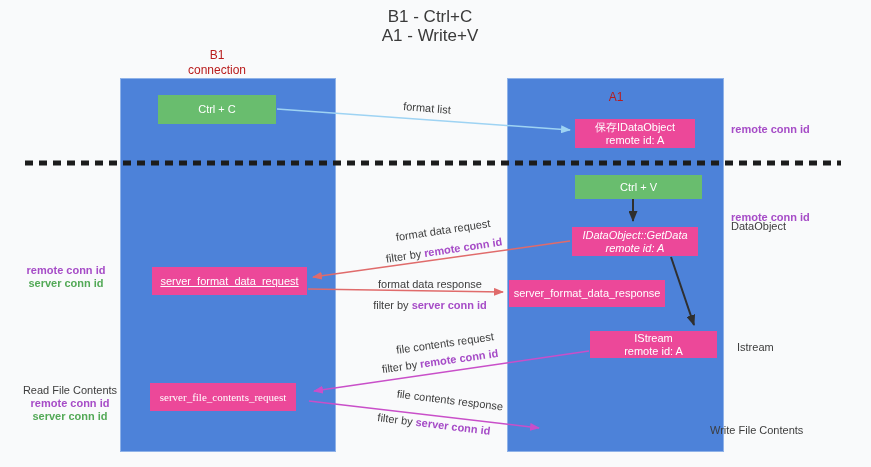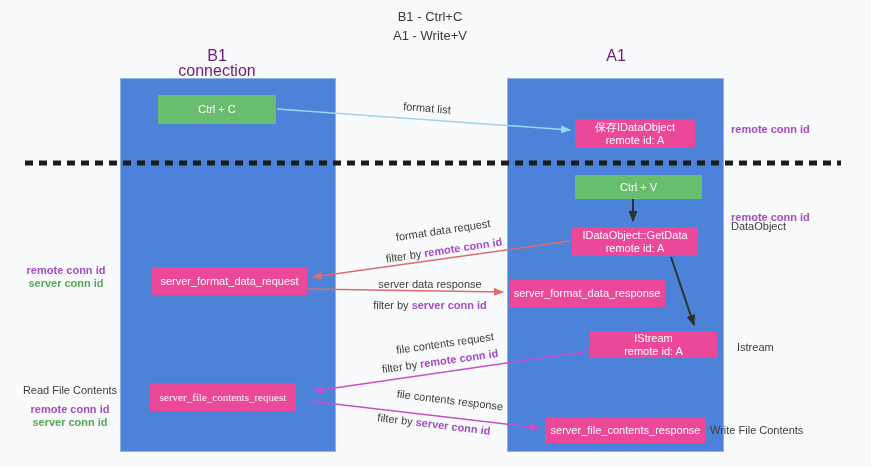--- a/index.html
+++ b/index.html
@@ -2,25 +2,25 @@
 <html><head>
 <meta charset="utf-8">
 <style>
   html,body { margin:0; padding:0; background:#f9fafb; }
   .canvas {
     position:relative; width:871px; height:467px; background:#f9fafb;
     font-family:"Liberation Sans", sans-serif; overflow:hidden;
   }
   .title {
     position:absolute; top:7px; left:330px; width:200px; text-align:center;
-    font-size:13px; line-height:19px; color:#3a3a3a; z-index:7;
+    font-size:17px; line-height:19px; color:#3a3a3a; z-index:7;
   }
   .colhdr {
     position:absolute; top:48px; width:200px; text-align:center;
-    font-size:16px; line-height:15px; color:#701a75; z-index:7;
+    font-size:12px; line-height:15px; color:#b91c1c; z-index:7;
   }
   .col {
     position:absolute; top:78px; height:374px; background:#4d82d9;
     border:1px solid #8fb2e8; box-sizing:border-box; z-index:1;
   }
   .node {
     position:absolute; display:flex; flex-direction:column; align-items:center;
     justify-content:center; color:#ffffff; font-size:11px; line-height:13px;
     text-align:center; z-index:5; box-sizing:border-box;
   }
@@ -46,21 +46,21 @@
 
   <div class="title">
     <div>B1 - Ctrl+C</div>
     <div>A1 - Write+V</div>
   </div>
 
   <div class="colhdr" style="left:117px;">
     <div>B1</div>
     <div>connection</div>
   </div>
-  <div class="colhdr" style="left:516px;">
+  <div class="colhdr" style="left:516px;margin-top:42px;">
     <div>A1</div>
   </div>
 
   <div class="col" style="left:120px; width:216px;"></div>
   <div class="col" style="left:507px; width:217px;"></div>
 
   <svg class="overlay" width="871" height="467">
     <defs>
       <marker id="mblue" markerUnits="userSpaceOnUse" markerWidth="10" markerHeight="8" refX="9" refY="4" orient="auto">
           <path d="M0,0 L10,4 L0,8 z" fill="#9ed3f3"></path>
@@ -99,75 +99,72 @@
 
   <div class="node orange" style="left:575px; top:119px; width:120px; height:29px;">
     <div>保存IDataObject</div>
     <div>remote id: A</div>
   </div>
 
   <div class="node green" style="left:575px; top:175px; width:127px; height:24px;">
     <div>Ctrl + V</div>
   </div>
 
-  <div class="node orange" style="left:572px; top:227px; width:126px; height:29px;">
+  <div class="node orange" style="left:572px; top:227px; width:126px; height:29px;font-style:italic;">
     <div>IDataObject::GetData</div>
     <div>remote id: A</div>
   </div>
 
-  <div class="node orange" style="left:152px; top:267px; width:155px; height:28px;">
+  <div class="node orange" style="left:152px; top:267px; width:155px; height:28px;text-decoration:underline;">
     <div>server_format_data_request</div>
   </div>
 
   <div class="node orange" style="left:509px; top:280px; width:156px; height:27px;">
     <div>server_format_data_response</div>
   </div>
 
   <div class="node orange" style="left:590px; top:331px; width:127px; height:27px;">
     <div>IStream</div>
     <div>remote id: A</div>
   </div>
 
   <div class="node orange" style="left:150px; top:383px; width:146px; height:28px;font-family:Liberation Serif, serif;">
     <div>server_file_contents_request</div>
   </div>
 
-  <div class="node orange" style="left:545px; top:417px; width:161px; height:26px;">
-    <div>server_file_contents_response</div>
-  </div>
 
   <div class="albl" style="left:427px; top:108px; transform:translate(-50%,-50%) rotate(4.5deg);">format list</div>
 
   <div class="albl" style="left:443px; top:230px; transform:translate(-50%,-50%) rotate(-8.5deg);">format data request</div>
   <div class="albl" style="left:444px; top:250px; transform:translate(-50%,-50%) rotate(-8.5deg);">
     <span>filter by</span><span class="id-purple sp">remote conn id</span>
   </div>
 
-  <div class="albl" style="left:430px; top:284px; transform:translate(-50%,-50%);">server data response</div>
+  <div class="albl" style="left:430px; top:284px; transform:translate(-50%,-50%);">format data response</div>
   <div class="albl" style="left:430px; top:305px; transform:translate(-50%,-50%);">
     <span>filter by</span><span class="id-purple sp">server conn id</span>
   </div>
 
   <div class="albl" style="left:445px; top:343px; transform:translate(-50%,-50%) rotate(-8deg);">file contents request</div>
   <div class="albl" style="left:440px; top:361px; transform:translate(-50%,-50%) rotate(-8deg);">
     <span>filter by</span><span class="id-purple sp">remote conn id</span>
   </div>
 
   <div class="albl" style="left:450px; top:400px; transform:translate(-50%,-50%) rotate(7deg);">file contents response</div>
   <div class="albl" style="left:434px; top:424px; transform:translate(-50%,-50%) rotate(7deg);">
     <span>filter by</span><span class="id-purple sp">server conn id</span>
   </div>
 
   <div class="side ctr" style="left:11px; top:264px; width:110px;">
     <div class="idline id-purple">remote conn id</div>
     <div class="idline id-green">server conn id</div>
   </div>
 
   <div class="side ctr" style="left:15px; top:384px; width:110px;">
-    <div style="color:#3d3d3d; margin-bottom:7px;">Read File Contents</div>
+    <div style="color:#3d3d3d; margin-bottom:1px;">Read File Contents</div>
     <div class="idline id-purple">remote conn id</div>
     <div class="idline id-green">server conn id</div>
   </div>
 
   <div class="side id-purple" style="left:731px; top:123px;">remote conn id</div>
   <div class="side id-purple" style="left:731px; top:211px;">remote conn id</div>
   <div class="side" style="left:731px; top:220px;">DataObject</div>
   <div class="side" style="left:737px; top:341px;">Istream</div>
   <div class="side" style="left:710px; top:424px;">Write File Contents</div>
 

